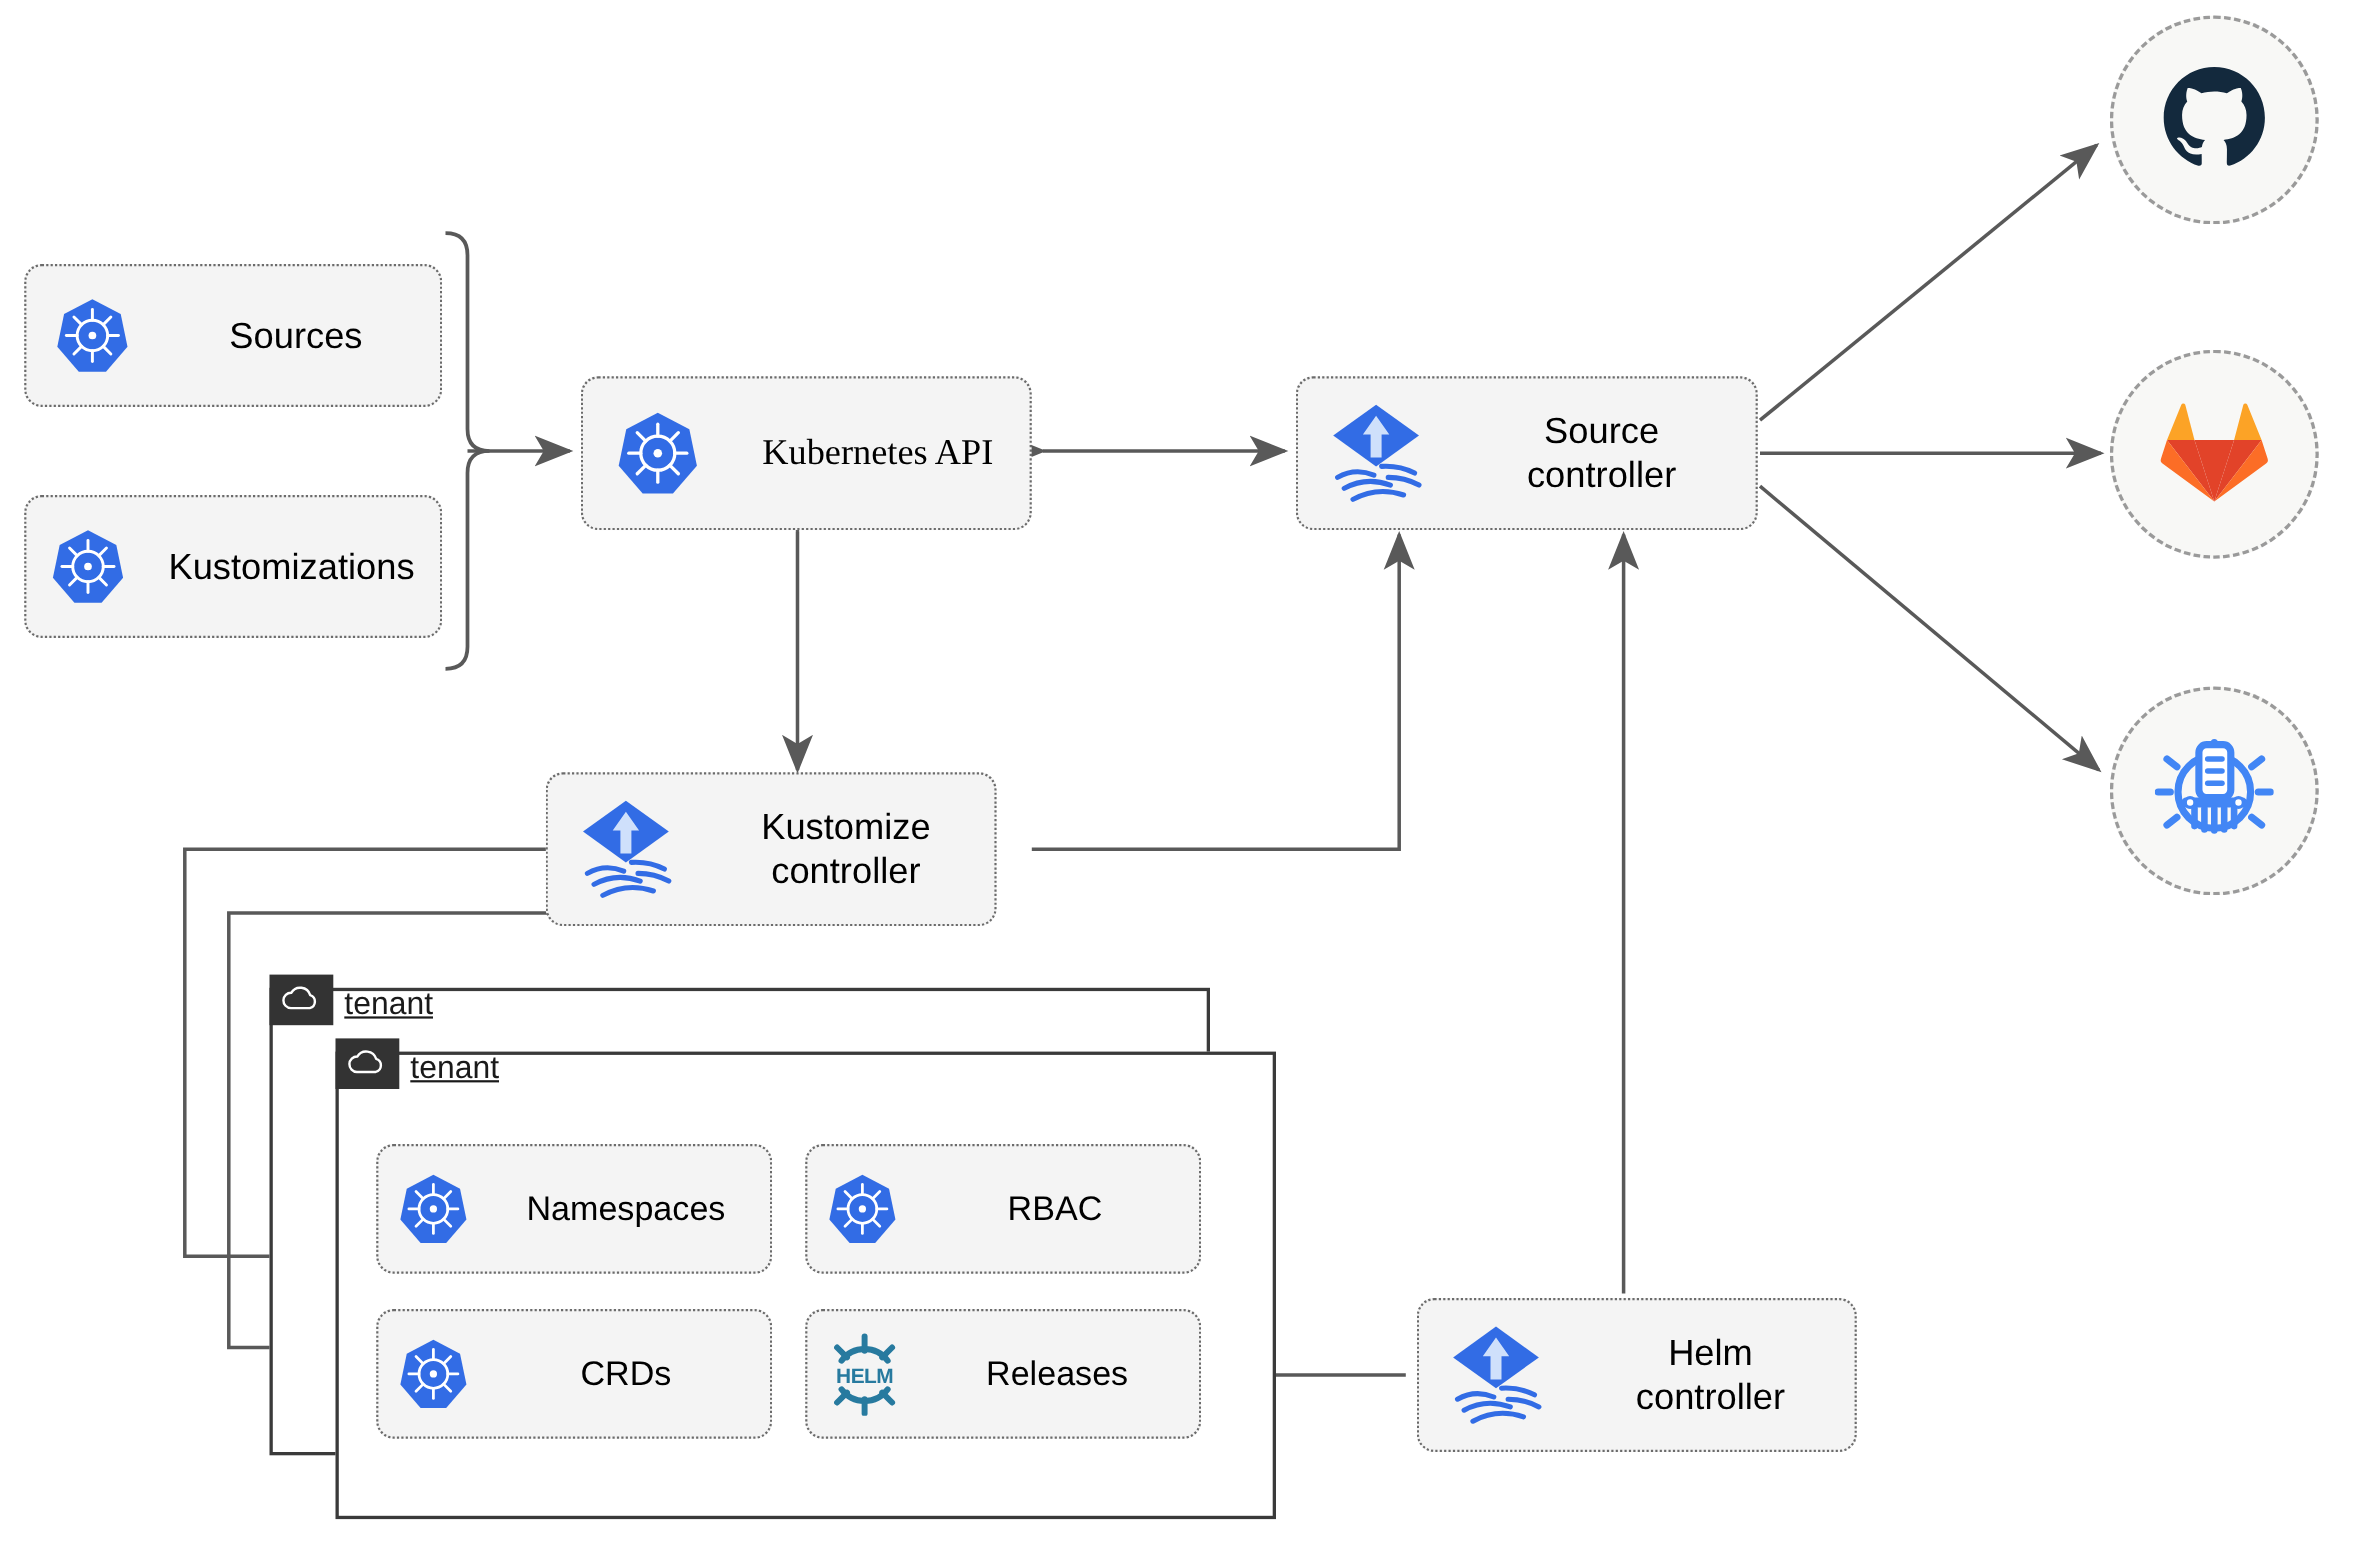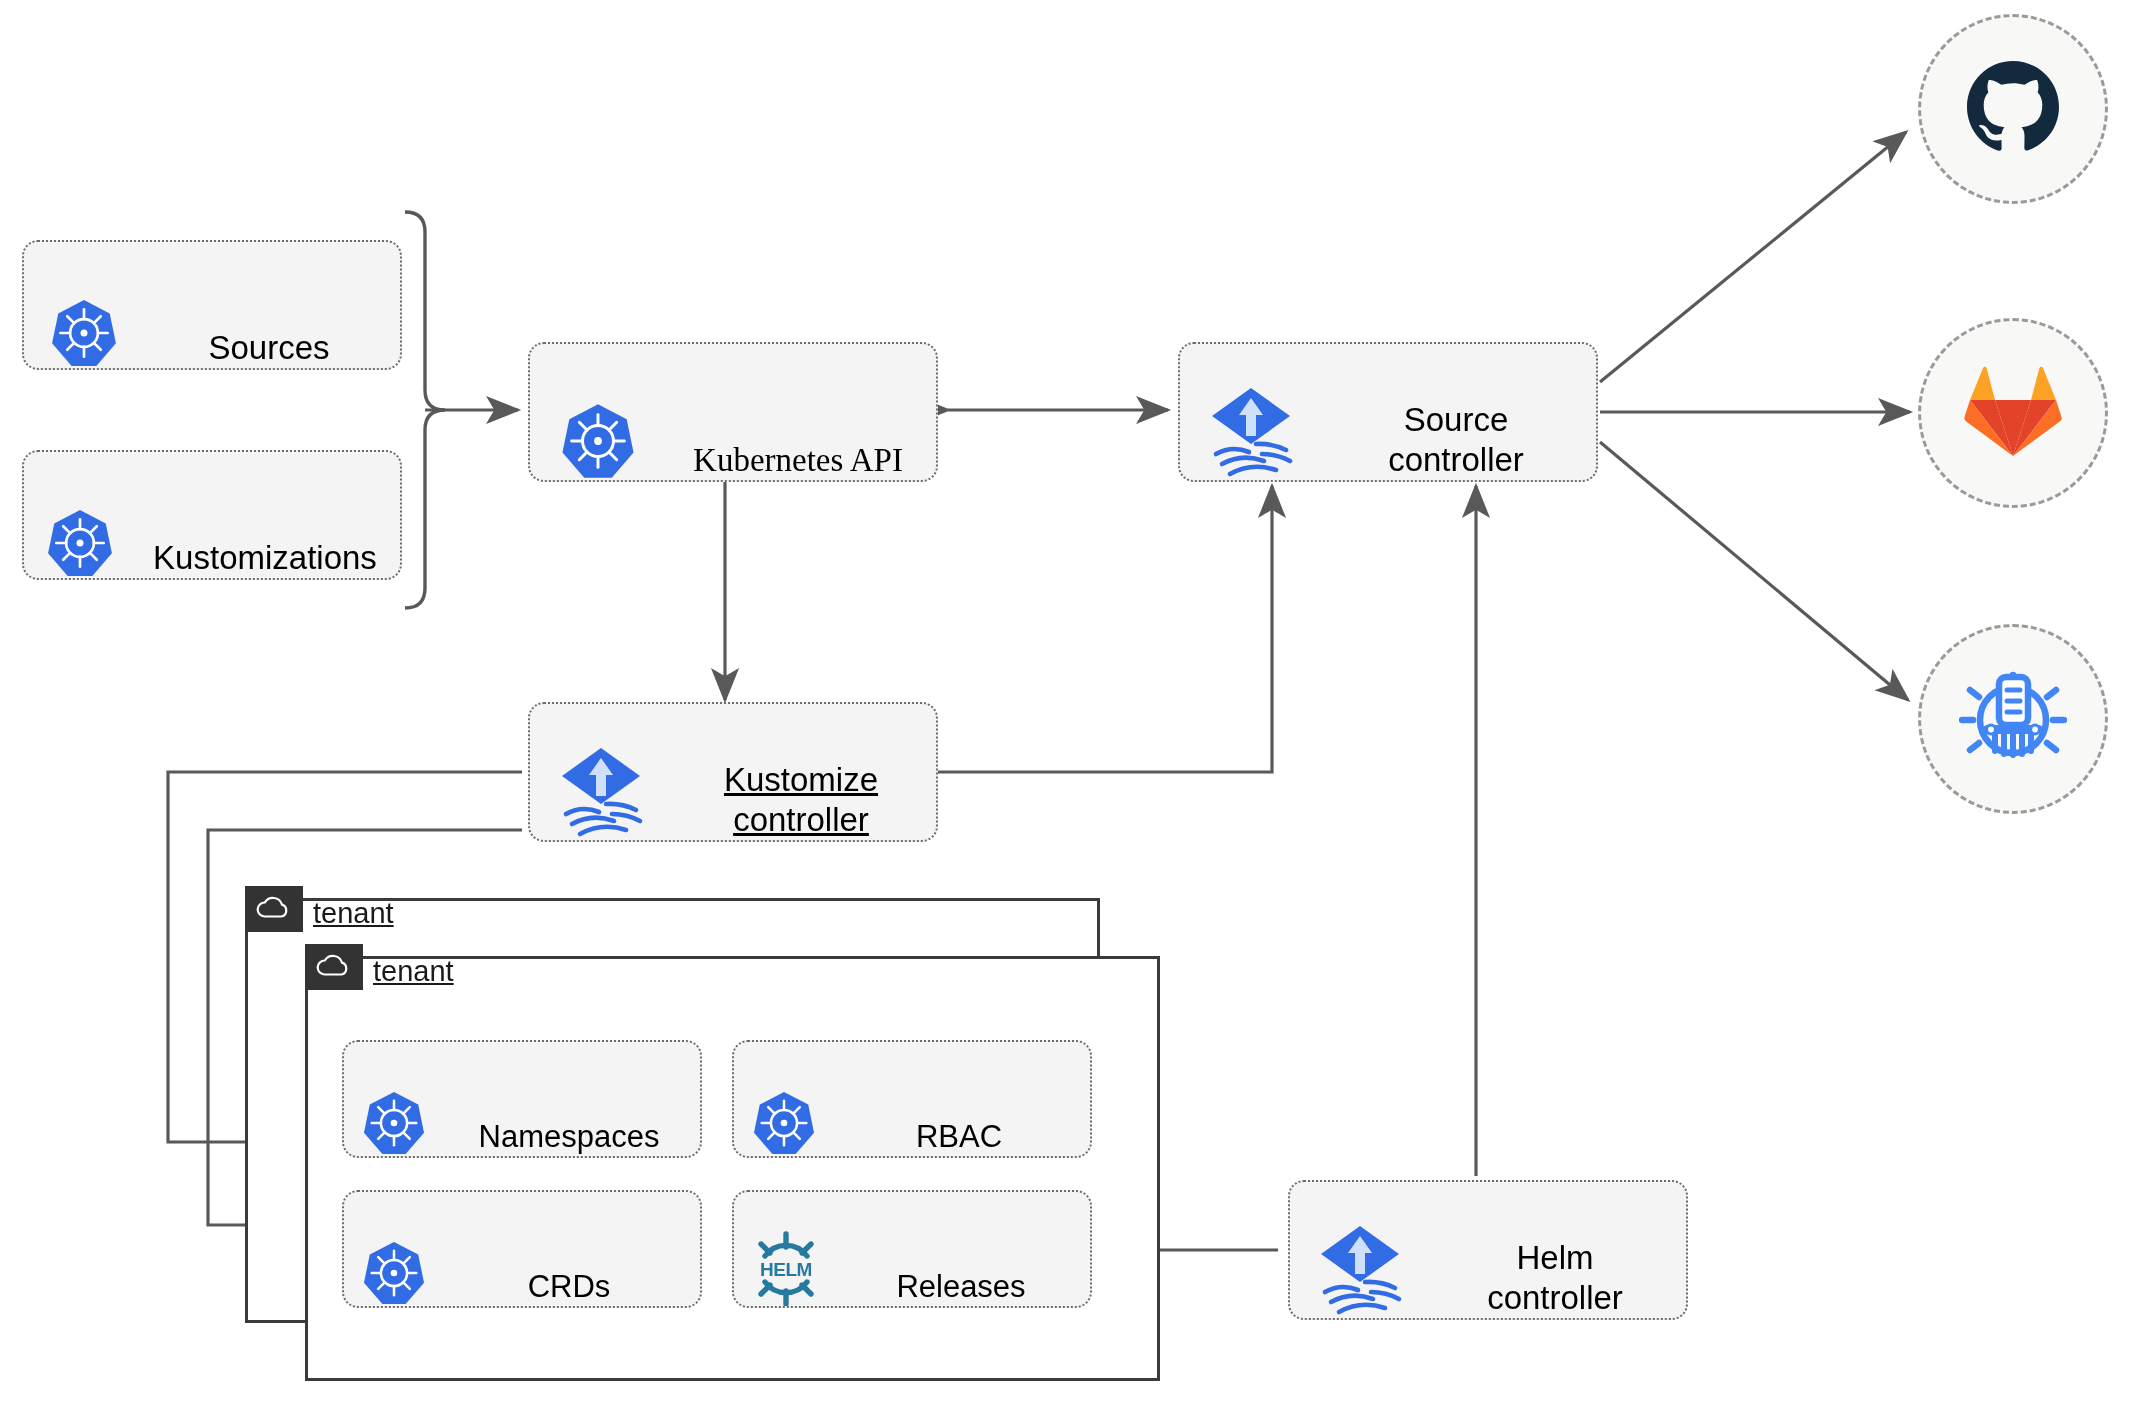--- a/index.html
+++ b/index.html
@@ -24,21 +24,21 @@
   }
 
   
   .node {
     position: absolute;
     background: #f4f4f4;
     border: 2px dotted #6b6b6b;
     border-radius: 16px;
     display: flex;
     flex-direction: row;
-    align-items: flex-end;
+    align-items: center;
     z-index: 3;
   }
   .node .ico {
     flex: 0 0 auto;
     display: flex;
     align-items: center;
     justify-content: center;
   }
   .node .lbl {
     flex: 1 1 auto;
@@ -221,21 +221,21 @@
           <path d="M24,90 q22,-12 46,-4"></path>
           <path d="M50,60 q16,-1 30,6"></path>
           <path d="M56,70 q15,0 28,7"></path>
         </g>
       </svg>
     </span>
     <span class="lbl f30">Source
 controller</span>
   </div>
 
-  <div class="node" style="left:528px; top:702px; width:410px; height:140px;text-decoration:underline;">
+  <div class="node" style="left:496px; top:702px; width:410px; height:140px;">
     <span class="ico" style="width:142px;">
       <svg width="90" height="96" viewBox="0 0 90 96">
         <path d="M45,4 L84,32 L45,60 L6,32 Z" fill="#326CE5"></path>
         <path d="M45,14 L57,31 L50,31 L50,52 L40,52 L40,31 L33,31 Z" fill="#cfe0fb"></path>
         <g stroke="#326CE5" stroke-width="4.6" fill="none" stroke-linecap="round">
           <path d="M10,70 q16,-9 33,-2"></path>
           <path d="M16,80 q20,-11 42,-3"></path>
           <path d="M24,90 q22,-12 46,-4"></path>
           <path d="M50,60 q16,-1 30,6"></path>
           <path d="M56,70 q15,0 28,7"></path>

